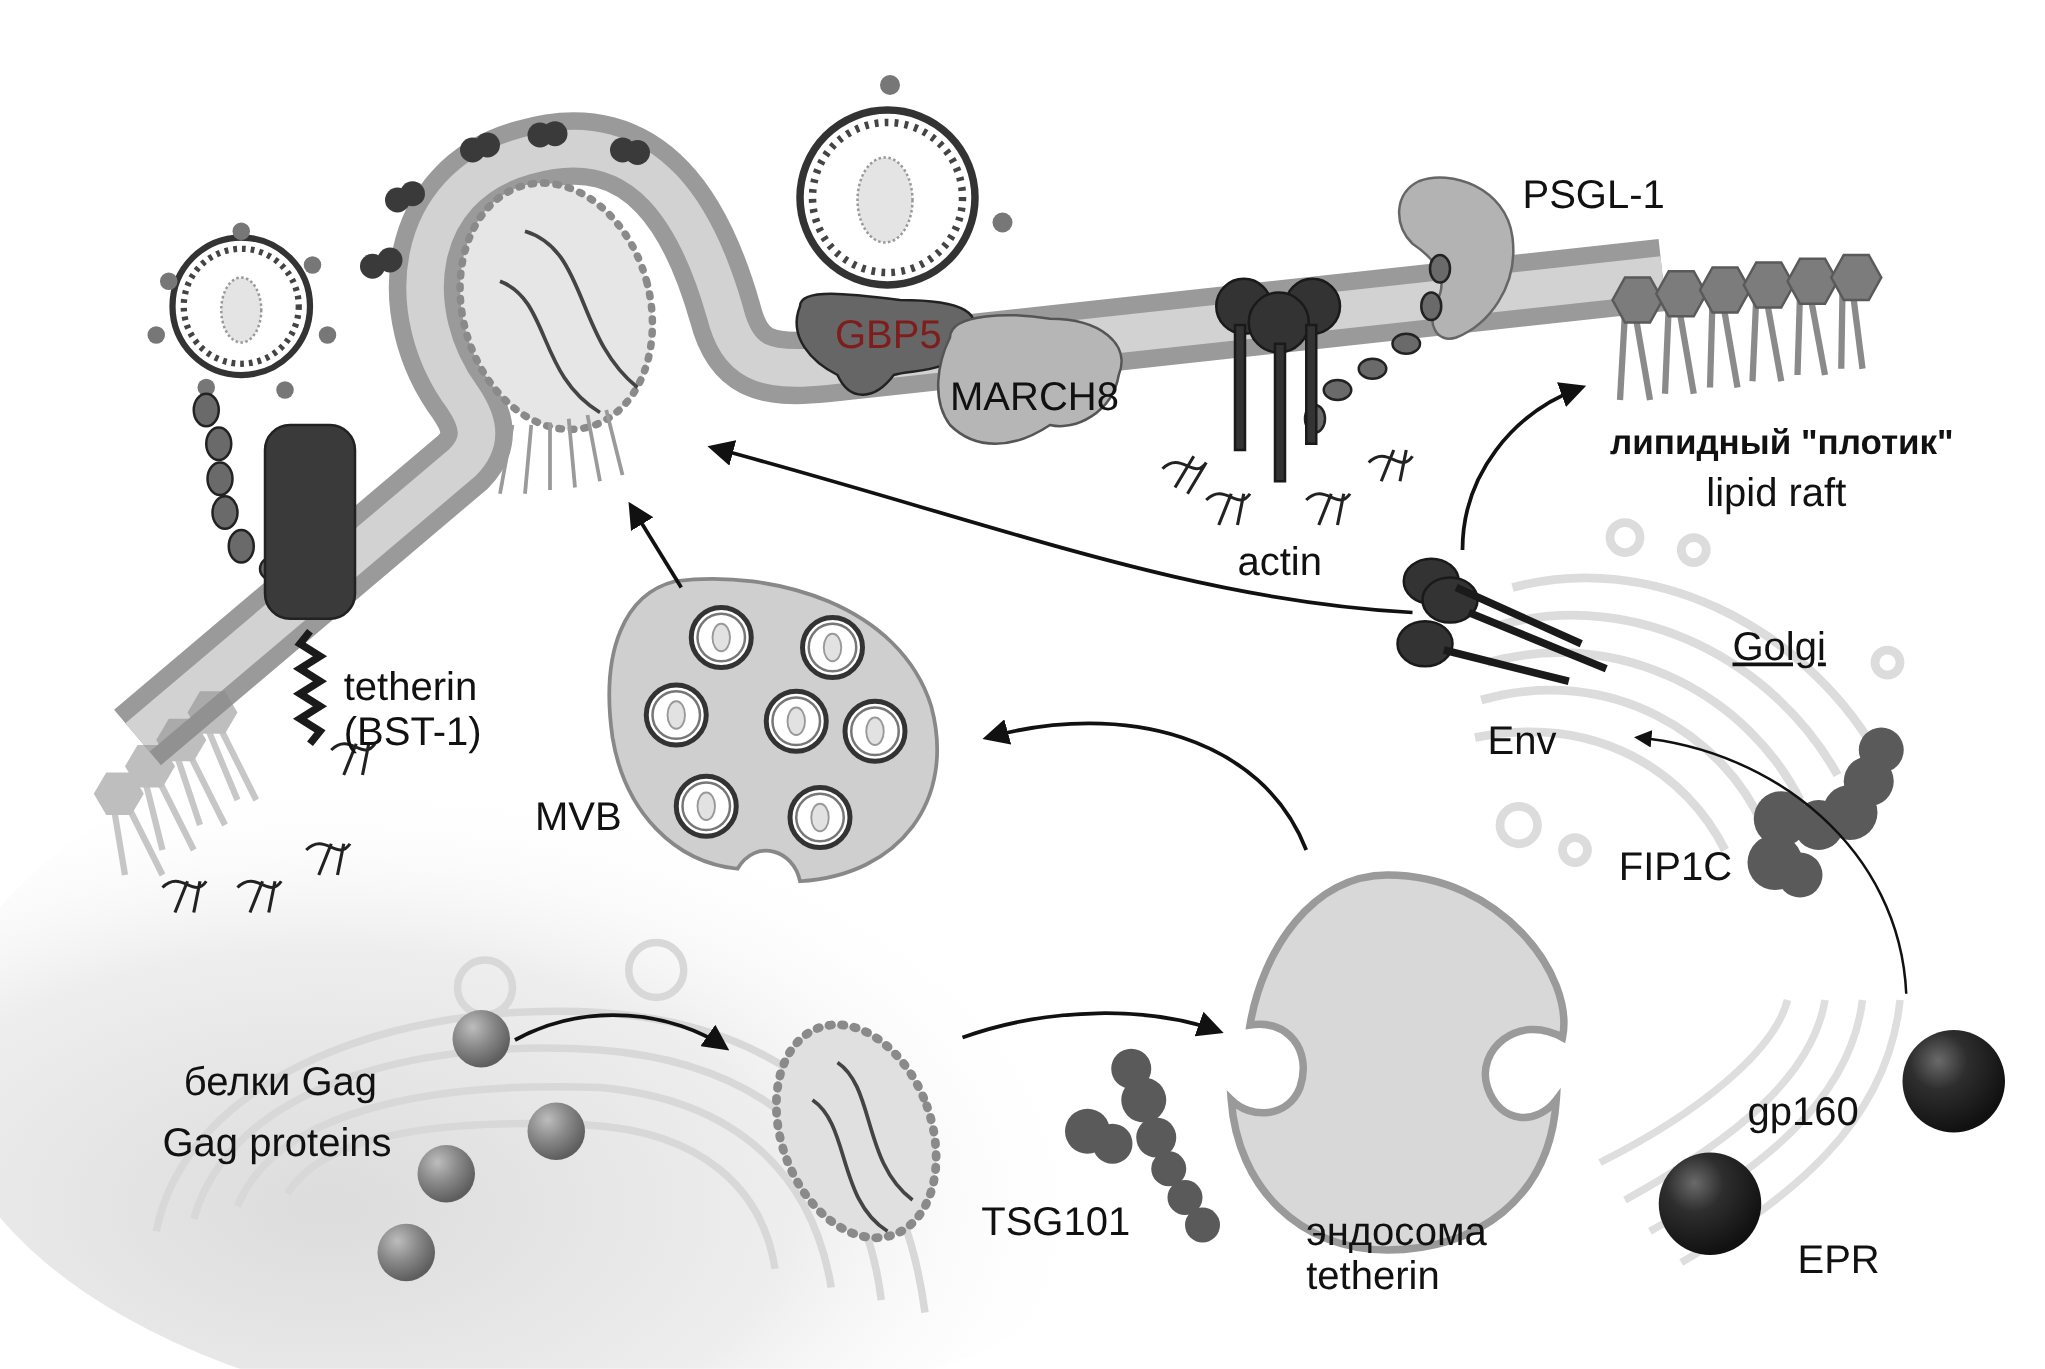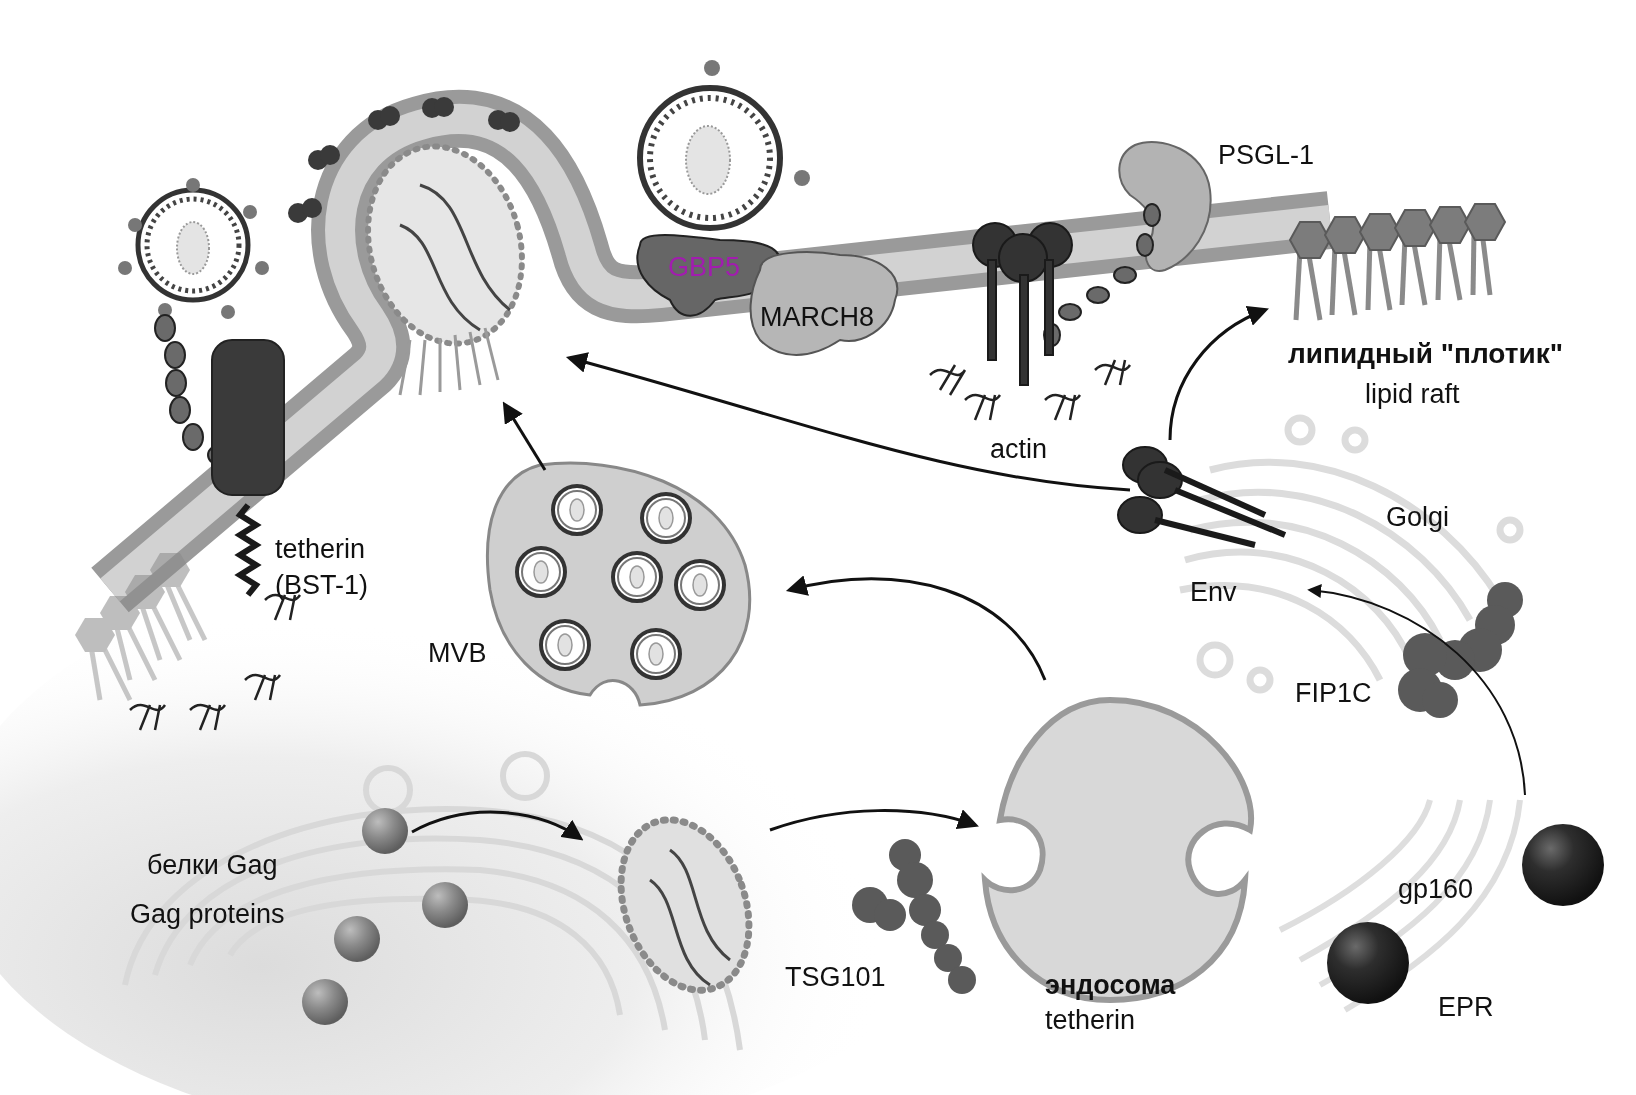--- a/index.html
+++ b/index.html
@@ -1,20 +1,20 @@
 <!DOCTYPE html>
 <html><head>
 <meta charset="utf-8">
 <style>
   html, body { margin: 0; padding: 0; background: #ffffff; }
   body { width: 1636px; height: 1095px; overflow: hidden; position: relative; font-family: "Liberation Sans", sans-serif; }
   #stage { position: absolute; left: 0; top: 0; width: 1636px; height: 1095px; }
-  .lbl { position: absolute; color: #111; font-family: "Liberation Sans", sans-serif; font-size: 27px; line-height: 34px; white-space: nowrap; }
+  .lbl { position: absolute; color: #111; font-family: "Liberation Sans", sans-serif; font-size: 32px; line-height: 34px; white-space: nowrap; }
   .lbl.center { text-align: center; }
-  .lbl.white { color: #a21caf; }
+  .lbl.white { color: #7f1d1d; }
 </style>
 </head>
 <body>
 
 <svg id="stage" viewBox="0 0 1636 1095" xmlns="http://www.w3.org/2000/svg">
   <defs>
     <radialGradient id="cytoShade" cx="0.3" cy="0.7" r="0.6">
       <stop offset="0" stop-color="#dcdcdc"></stop>
       <stop offset="0.6" stop-color="#eeeeee"></stop>
       <stop offset="1" stop-color="#ffffff" stop-opacity="0"></stop>
@@ -325,22 +325,22 @@
 
 <div class="lbl" style="left:1218px; top:138px;">PSGL-1</div>
 <div class="lbl white" style="left:668px; top:250px;">GBP5</div>
 <div class="lbl" style="left:760px; top:300px;">MARCH8</div>
 <div class="lbl center" style="left:1288px; top:337px; font-weight:bold; font-size:28px;">липидный "плотик"</div>
 <div class="lbl" style="left:1365px; top:377px;">lipid raft</div>
 <div class="lbl" style="left:990px; top:432px;">actin</div>
 <div class="lbl" style="left:275px; top:532px;">tetherin</div>
 <div class="lbl" style="left:275px; top:568px;">(BST-1)</div>
 <div class="lbl" style="left:428px; top:636px;">MVB</div>
-<div class="lbl" style="left:1386px; top:500px;">Golgi</div>
+<div class="lbl" style="left:1386px; top:500px;text-decoration:underline;">Golgi</div>
 <div class="lbl" style="left:1190px; top:575px;">Env</div>
 <div class="lbl" style="left:1295px; top:676px;">FIP1C</div>
 <div class="lbl" style="left:147px; top:848px;">белки Gag</div>
 <div class="lbl" style="left:130px; top:897px;">Gag proteins</div>
 <div class="lbl" style="left:785px; top:960px;">TSG101</div>
-<div class="lbl center" style="left:1045px; top:968px;font-weight:bold;">эндосома</div>
+<div class="lbl center" style="left:1045px; top:968px;">эндосома</div>
 <div class="lbl center" style="left:1045px; top:1003px;">tetherin</div>
 <div class="lbl" style="left:1398px; top:872px;">gp160</div>
 <div class="lbl" style="left:1438px; top:990px;">EPR</div>
 
 </body></html>

